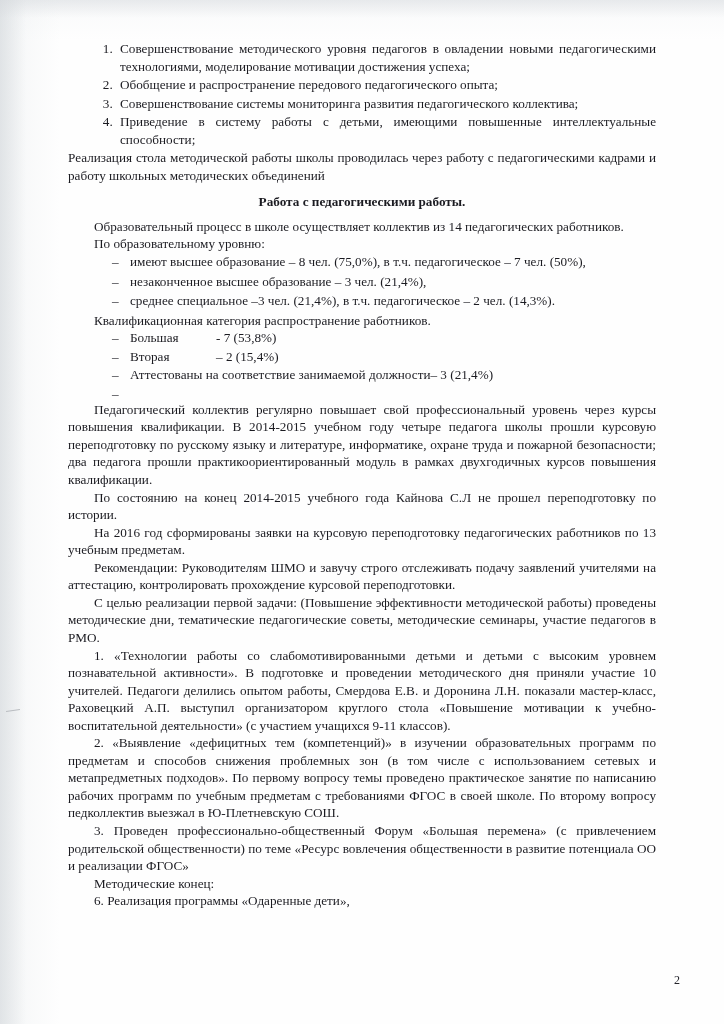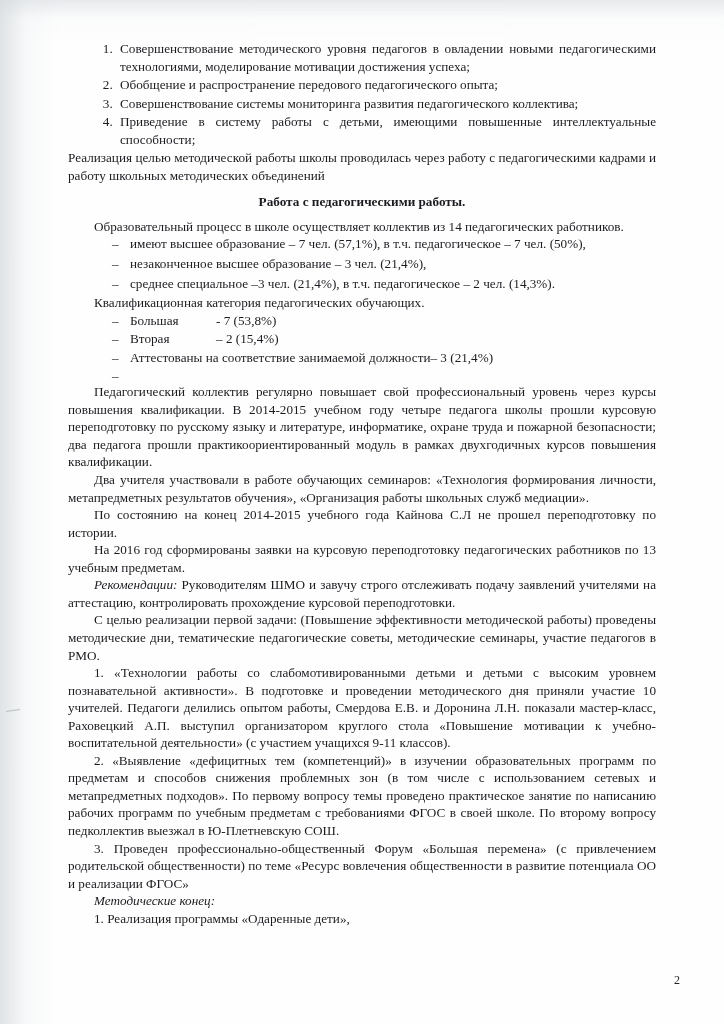--- a/index.html
+++ b/index.html
@@ -88,21 +88,21 @@
     text-align: left;
   }
   .qual-list li .dash {
     position: absolute;
     left: 44px;
   }
   .qual-name {
     display: inline-block;
     min-width: 86px;
   }
-  .italic { font-style: italic; }
+  .italic { }
   .para-gap { margin-top: 17px; }
   .page-number {
     position: absolute;
     right: 44px;
     bottom: 36px;
     font-size: 12px;
     color: #23232a;
   }
   .edge-mark {
     position: absolute;
@@ -143,61 +143,61 @@
 
   <div class="content">
 
     <ol class="top-list">
       <li>Совершенствование методического уровня педагогов в овладении новыми педагогическими технологиями, моделирование мотивации достижения успеха;</li>
       <li>Обобщение и распространение передового педагогического опыта;</li>
       <li>Совершенствование системы мониторинга развития педагогического коллектива;</li>
       <li>Приведение в систему работы с детьми, имеющими повышенные интеллектуальные способности;</li>
     </ol>
 
-    <p class="noindent">Реализация целью методической работы школы проводилась через работу с педагогическими кадрами и работу школьных методических объединений</p>
+    <p class="noindent">Реализация стола методической работы школы проводилась через работу с педагогическими кадрами и работу школьных методических объединений</p>
 
     <p class="heading">Работа с педагогическими работы.</p>
 
     <p>Образовательный процесс в школе осуществляет коллектив из 14 педагогических работников.</p>
 
+    <p>По образовательному уровню:</p>
 
     <ul class="dash-list">
-      <li><span class="dash">–</span><span>имеют высшее образование – 7 чел. (57,1%), в т.ч. педагогическое – 7 чел. (50%),</span></li>
+      <li><span class="dash">–</span><span>имеют высшее образование – 8 чел. (75,0%), в т.ч. педагогическое – 7 чел. (50%),</span></li>
       <li><span class="dash">–</span><span>незаконченное высшее образование – 3 чел. (21,4%),</span></li>
       <li><span class="dash">–</span><span>среднее специальное –3 чел. (21,4%), в т.ч. педагогическое – 2 чел. (14,3%).</span></li>
     </ul>
 
-    <p>Квалификационная категория педагогических обучающих.</p>
+    <p>Квалификационная категория распространение работников.</p>
 
     <ul class="qual-list">
       <li><span class="dash">–</span><span class="qual-name">Большая</span><span>-   7 (53,8%)</span></li>
       <li><span class="dash">–</span><span class="qual-name">Вторая</span><span>–  2 (15,4%)</span></li>
       <li><span class="dash">–</span><span>Аттестованы на соответствие занимаемой должности– 3 (21,4%)</span></li>
       <li><span class="dash">–</span></li>
     </ul>
 
     <p class="para-gap">Педагогический коллектив регулярно повышает свой профессиональный уровень через курсы повышения квалификации. В 2014-2015 учебном году четыре педагога школы прошли курсовую переподготовку по русскому языку и литературе, информатике, охране труда и пожарной безопасности; два педагога прошли практикоориентированный модуль в рамках двухгодичных курсов повышения квалификации.</p>
 
-    <p>Два учителя участвовали в работе обучающих семинаров: «Технология формирования личности, метапредметных результатов обучения», «Организация работы школьных служб медиации».</p>
 
     <p>По состоянию на конец 2014-2015 учебного года Кайнова С.Л не прошел переподготовку по истории.</p>
 
     <p>На 2016 год сформированы заявки на курсовую переподготовку педагогических работников по 13 учебным предметам.</p>
 
     <p><span class="italic">Рекомендации:</span><span> Руководителям ШМО и завучу строго отслеживать подачу заявлений учителями на аттестацию, контролировать прохождение курсовой переподготовки.</span></p>
 
     <p>С целью реализации первой задачи: (Повышение эффективности методической работы) проведены методические дни, тематические педагогические советы, методические семинары, участие педагогов в РМО.</p>
 
 
     <p>1. «Технологии работы со слабомотивированными детьми и детьми с высоким уровнем познавательной активности». В подготовке и проведении методического дня приняли участие 10 учителей. Педагоги делились опытом работы, Смердова Е.В. и Доронина Л.Н. показали мастер-класс, Раховецкий А.П. выступил организатором круглого стола «Повышение мотивации к учебно-воспитательной деятельности» (с участием учащихся 9-11 классов).</p>
 
     <p>2. «Выявление «дефицитных тем (компетенций)» в изучении образовательных программ по предметам и способов снижения проблемных зон (в том числе с использованием сетевых и метапредметных подходов». По первому вопросу темы проведено практическое занятие по написанию рабочих программ по учебным предметам с требованиями ФГОС в своей школе. По второму вопросу педколлектив выезжал в Ю-Плетневскую СОШ.</p>
 
     <p>3. Проведен профессионально-общественный Форум «Большая перемена» (с привлечением родительской общественности) по теме «Ресурс вовлечения общественности в развитие потенциала ОО и реализации ФГОС»</p>
 
     <p class="italic">Методические конец:</p>
 
-    <p>1. Реализация программы «Одаренные дети»,</p>
+    <p>6. Реализация программы «Одаренные дети»,</p>
 
   </div>
 
   <div class="page-number">2</div>
 </div>
 
 </body></html>

